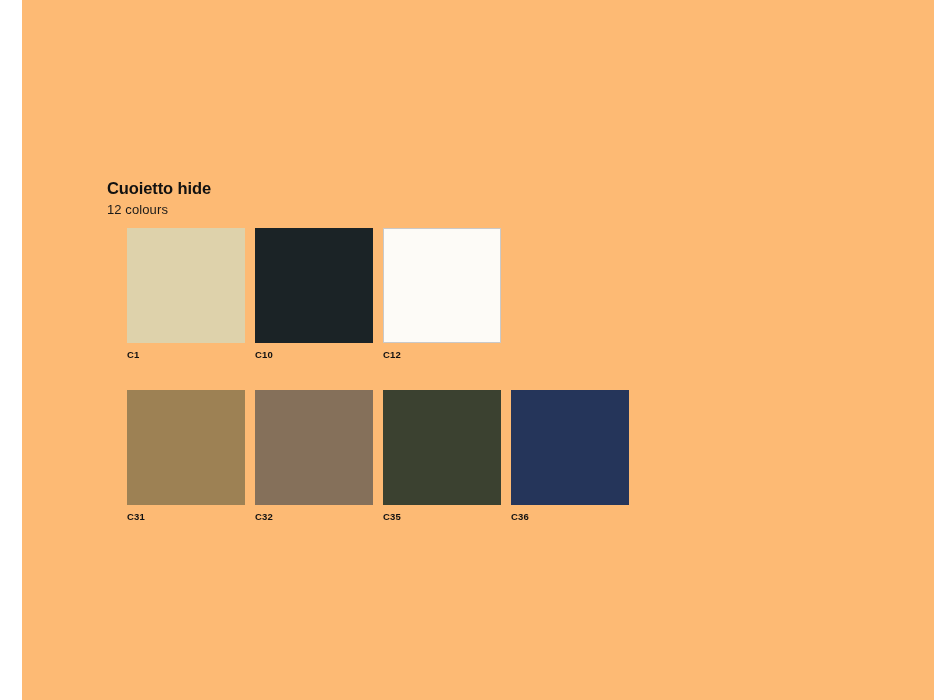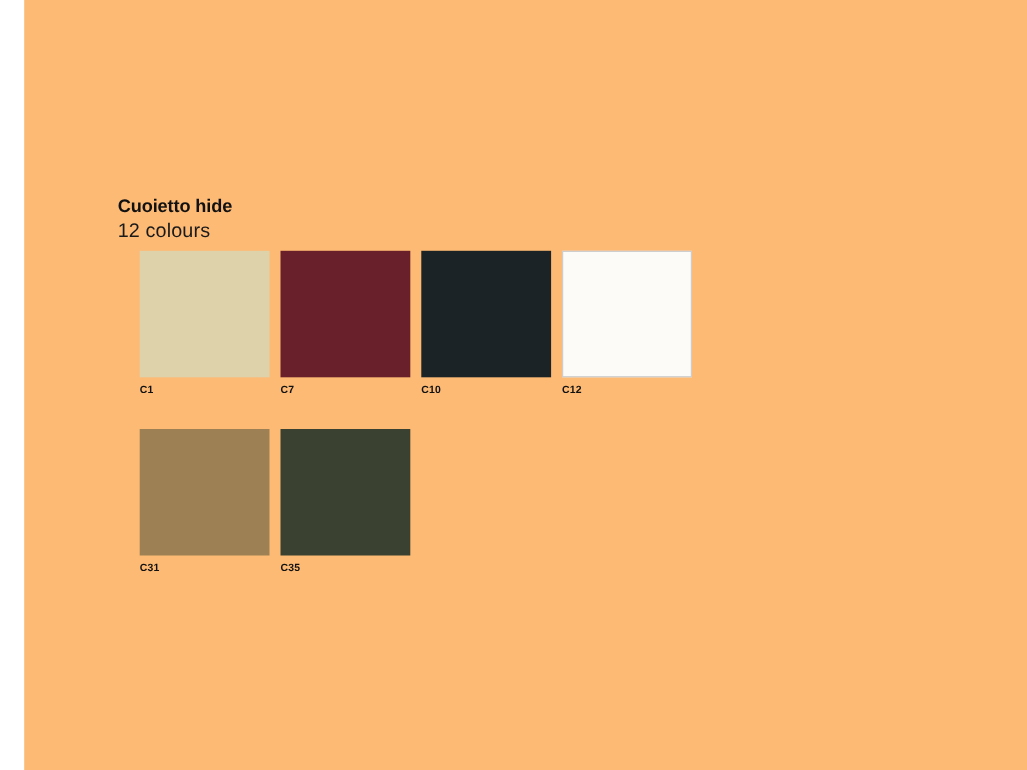--- a/index.html
+++ b/index.html
@@ -36,21 +36,21 @@
     font-size: 16.5px;
     font-weight: bold;
     line-height: 20px;
     letter-spacing: -0.1px;
     color: #111111;
     margin: 0;
     white-space: nowrap;
   }
 
   #colour-count {
-    font-size: 18px;
+    font-size: 13px;
     font-weight: normal;
     line-height: 19px;
     letter-spacing: 0.1px;
     color: #1a1a1a;
     margin: 2px 0 0 0;
     white-space: nowrap;
   }
 
   
   #swatch-grid {
@@ -107,37 +107,41 @@
     <p id="colour-count">12 colours</p>
   </div>
 
   <div id="swatch-grid">
       <div class="swatch-row">
         <div class="swatch-cell">
           <div class="swatch-chip" style="background-color: rgb(222, 210, 171);"></div>
           <div class="swatch-label">C1</div>
         </div>
         <div class="swatch-cell">
-          <div class="swatch-chip" style="background-color: rgb(106, 32, 42);"></div>
-          <div class="swatch-label">C7</div>
-        </div>
-        <div class="swatch-cell">
           <div class="swatch-chip" style="background-color: rgb(27, 35, 38);"></div>
           <div class="swatch-label">C10</div>
         </div>
         <div class="swatch-cell">
           <div class="swatch-chip bordered" style="background-color: rgb(253, 251, 247);"></div>
           <div class="swatch-label">C12</div>
         </div>
       </div>
       <div class="swatch-row">
         <div class="swatch-cell">
           <div class="swatch-chip" style="background-color: rgb(157, 129, 84);"></div>
           <div class="swatch-label">C31</div>
         </div>
         <div class="swatch-cell">
+          <div class="swatch-chip" style="background-color: rgb(133, 112, 90);"></div>
+          <div class="swatch-label">C32</div>
+        </div>
+        <div class="swatch-cell">
           <div class="swatch-chip" style="background-color: rgb(59, 65, 48);"></div>
           <div class="swatch-label">C35</div>
+        </div>
+        <div class="swatch-cell">
+          <div class="swatch-chip" style="background-color: rgb(37, 53, 90);"></div>
+          <div class="swatch-label">C36</div>
         </div>
       </div>
     </div>
 
 </div>
 
 </body></html>

